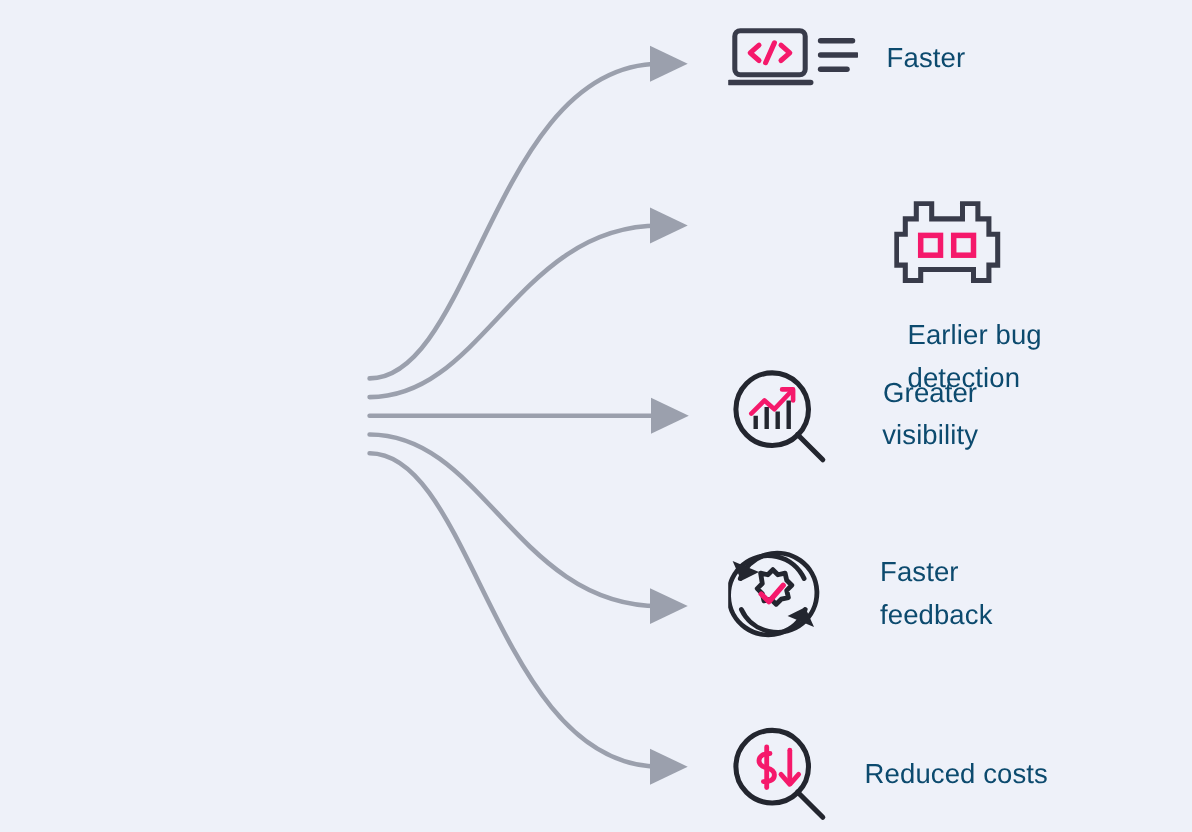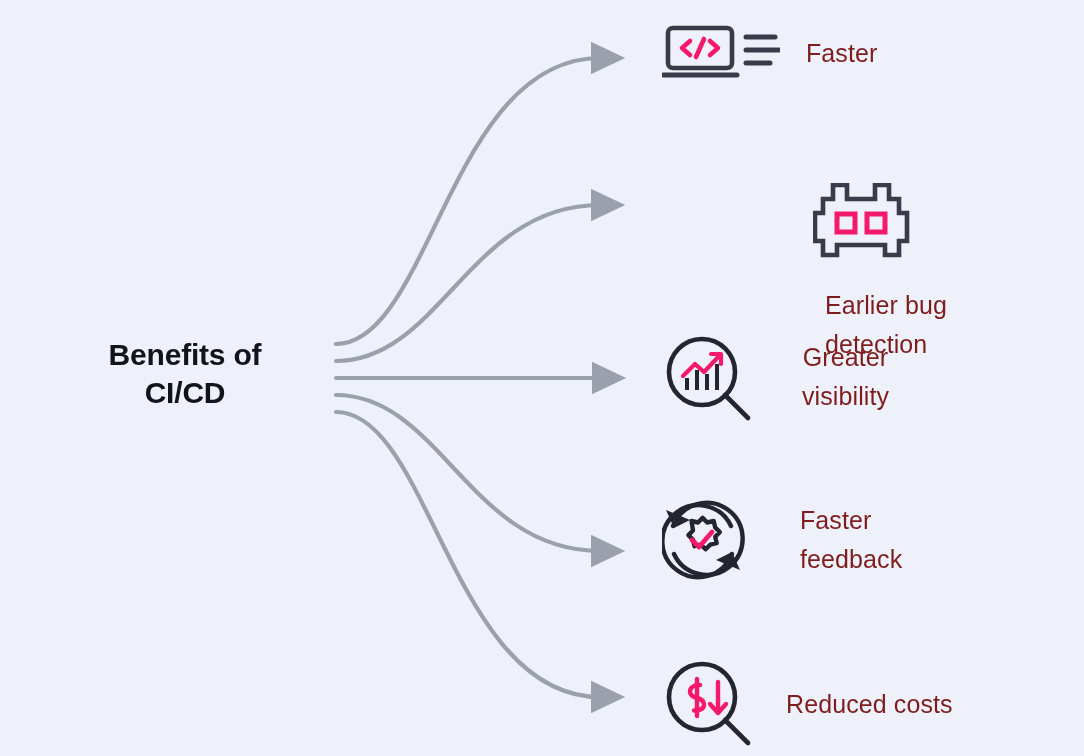--- a/index.html
+++ b/index.html
@@ -55,21 +55,21 @@
   .benefit-icon {
     width: 118px;
     flex: 0 0 118px;
     display: flex;
     align-items: center;
     justify-content: flex-start;
   }
   .benefit-label {
     font-size: 25px;
     line-height: 1.55;
-    color: #7f1d1d;
+    color: #0c4a6e;
     letter-spacing: 0.1px;
     white-space: pre-line;
   }
 
   #row-0 { top: 24px;  height: 58px; }
   #row-1 { top: 168px; height: 88px; flex-direction: column; }
   #row-2 { top: 332px; height: 90px; text-align: center; }
   #row-3 { top: 492px; height: 96px; }
   #row-4 { top: 658px; height: 92px; }
 
@@ -77,24 +77,20 @@
   #row-1 .benefit-label { margin-left: 28px; }
   #row-2 .benefit-label { margin-left: 22px; }
   #row-3 .benefit-label { margin-left: 20px; }
   #row-4 .benefit-label { margin-left: 6px; }
 </style>
 </head>
 <body>
 
 <div id="diagram-root">
 
-  <div id="hub">
-    <span class="hub-line">Benefits of</span>
-    <span class="hub-line">CI/CD</span>
-  </div>
 
   <svg id="connectors" viewBox="0 0 1084 756" xmlns="http://www.w3.org/2000/svg">
     <defs>
       <marker id="ah" markerWidth="9" markerHeight="9" refX="2.2" refY="4.5" orient="auto" markerUnits="strokeWidth">
         <path d="M0,0.6 L8.2,4.5 L0,8.4 Z" fill="#9ba0ad"></path>
       </marker>
     </defs>
     <g fill="none" stroke="#9ba0ad" stroke-width="4.2" stroke-linecap="round" marker-end="url(#ah)">
       <path d="M336,344 C430,344 450,58 600,58"></path>
       <path d="M336,361 C440,361 470,205 600,205"></path>

